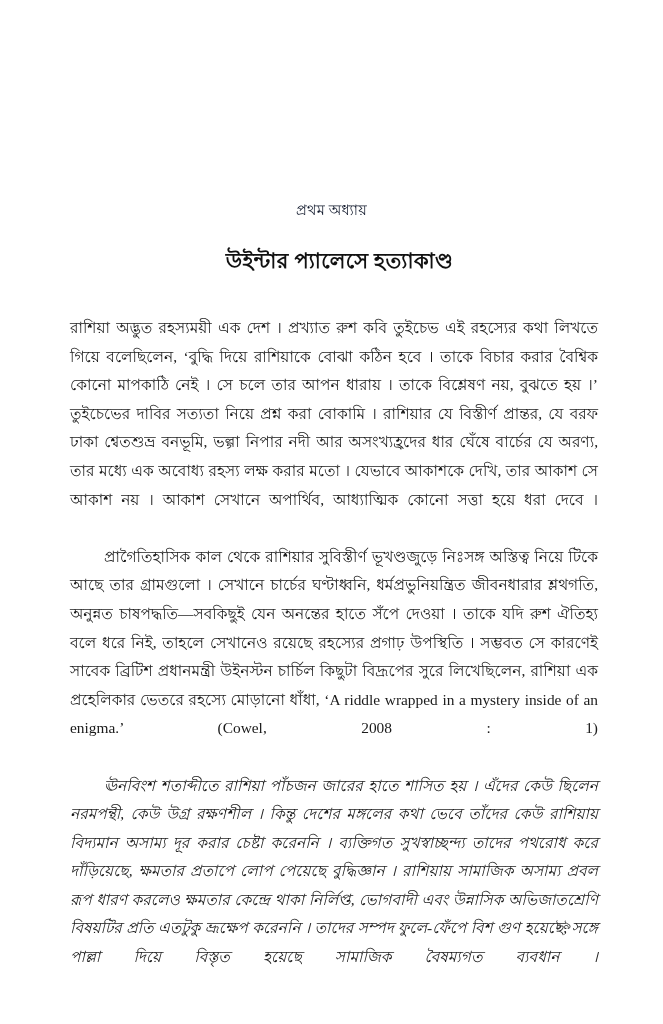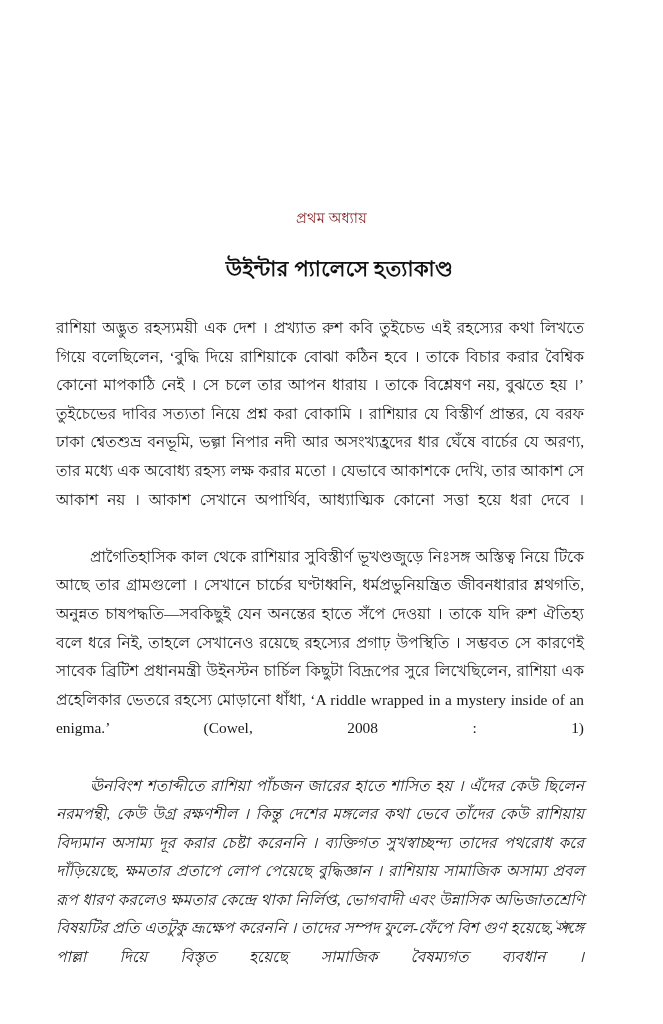--- a/index.html
+++ b/index.html
@@ -25,36 +25,36 @@
     left: 0;
     right: 0;
     top: 193px;
     text-align: center;
   }
 
   .chapter-label {
     font-size: 14.5px;
     line-height: 1.3;
     letter-spacing: 0.2px;
-    color: #7f1d1d;
-    margin: 16px;
+    color: #0f172a;
+    margin: 8px;
   }
 
   .chapter-title {
     font-size: 21px;
     line-height: 1.35;
     letter-spacing: 0.4px;
     color: #111111;
     margin: 27px 0 0 16px;
   }
 
   
   .body-column {
     position: absolute;
-    left: 56px;
+    left: 70px;
     top: 314px;
     width: 528px;
   }
 
   .para {
     margin: 0;
     font-size: 15.4px;
     line-height: 28.6px;
     text-align: justify;
     text-justify: inter-word;

